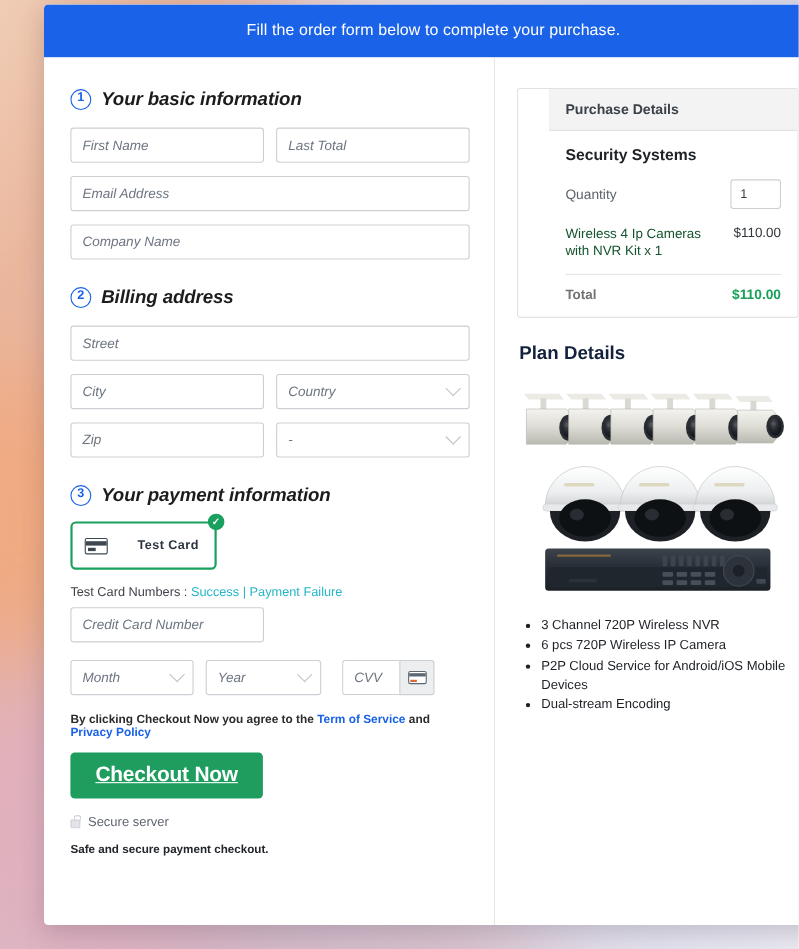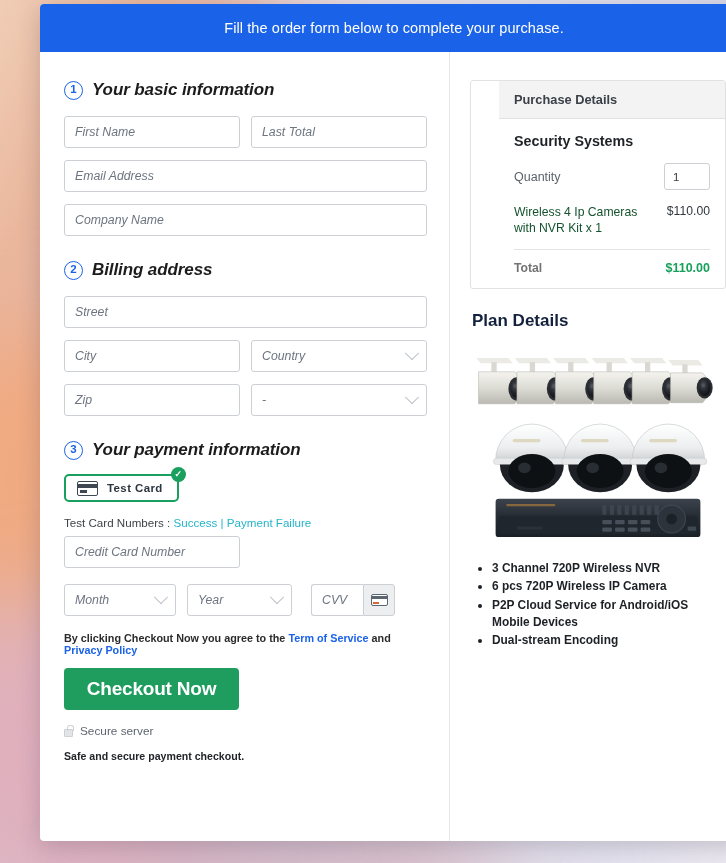--- a/index.html
+++ b/index.html
@@ -98,23 +98,23 @@
     border-bottom: 1.4px solid #b7bcc4;
     transform: rotate(45deg) translate(-2px,-2px);
     opacity: .9;
   }
 
   
   .testcard-wrap { position: relative; display: inline-block; margin: 2px 0 10px 0; }
   .testcard {
     border: 2px solid #1aa05e;
     border-radius: 5px;
-    height: 28px;
+    height: 44px;
     padding: 0 14px 0 11px;
-    display: flex; align-items: center; gap: 9px;
+    display: flex; align-items: center; gap: 27px;
     background: #fff;
   }
   .card-glyph {
     width: 21px; height: 15px; border-radius: 2px;
     background: #fff; border: 1.6px solid #3d4852;
     position: relative; flex: 0 0 21px;
   }
   .card-glyph::before {
     content: ""; position: absolute; left: 0; right: 0; top: 2px;
     height: 4px; background: #3d4852;
@@ -167,20 +167,21 @@
 
   .checkout-btn {
     background: #1f9d5f;
     color: #fff;
     border: none; border-radius: 4px;
     width: 175px; height: 42px;
     font-size: 19px; font-weight: 700;
     font-family: "Liberation Sans", sans-serif;
     cursor: pointer;
     letter-spacing: -.2px;
+    text-decoration: underline;
   }
   .secure-row {
     display: flex; align-items: center; gap: 7px;
     margin: 14px 0 12px 0;
     font-size: 11.8px; color: #5f6670;
   }
   .lock {
     width: 9px; height: 8px; background: #e2e4e7;
     border: 1px solid #cdd1d6; border-radius: 1px;
     position: relative; flex: 0 0 9px; margin-top: 3px;
@@ -233,21 +234,21 @@
   .total-label { font-size: 12.2px; font-weight: 700; color: #737373; }
   .total-amt { font-size: 12.5px; font-weight: 700; color: #17a05a; }
 
   .plan-title {
     font-size: 17px; font-weight: 700; color: #14213d;
     margin: 0 0 12px 2px;
   }
   .plan-img { width: 100%; display: block; }
   .feat-list { margin: 14px 0 0 0; padding-left: 22px; }
   .feat-list li {
-    font-size: 11.9px; font-weight: 700; color: #1d2126;
+    font-size: 11.9px; font-weight: 400; color: #1d2126;
     line-height: 1.45; margin-bottom: 1px;
   }
 </style>
 </head>
 <body>
 
 <div class="bg-blob" id="blob-f"></div>
 <div class="bg-blob" id="blob-d"></div>
 <div class="bg-blob" id="blob-a"></div>
 <div class="bg-blob" id="blob-b"></div>

